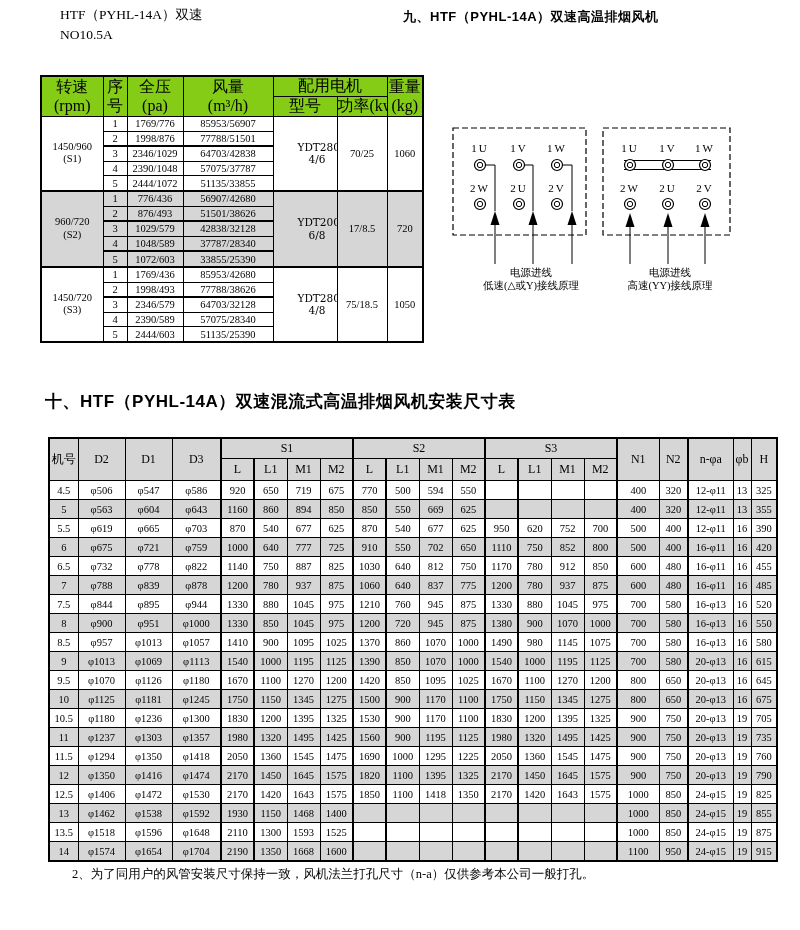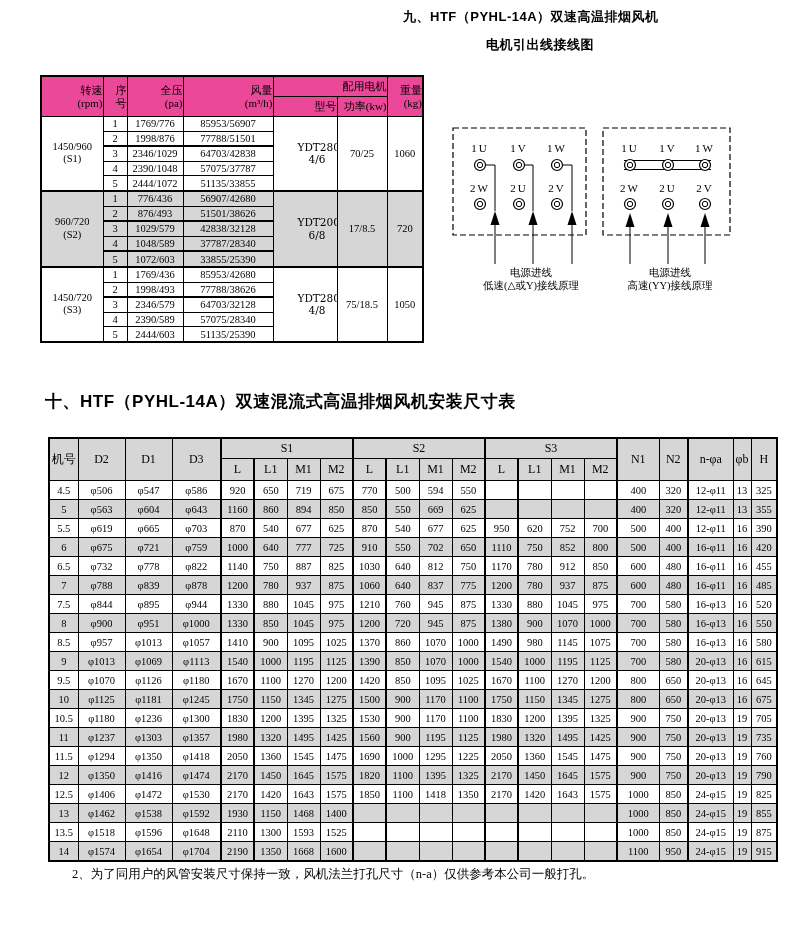--- a/index.html
+++ b/index.html
@@ -12,21 +12,21 @@
           font-family:"Liberation Sans","DejaVu Sans",sans-serif;font-weight:bold;
           font-size:13px;letter-spacing:0.5px;}
   .title9 .l1{padding-left:3px;}
   .title9 .l2{padding-left:86px;margin-top:10px;}
 
   table{border-collapse:collapse;table-layout:fixed;}
   th,td{border:1px solid #000;text-align:center;padding:0;overflow:hidden;white-space:nowrap;}
 
   
   .perf{position:absolute;left:40px;top:75px;width:382px;border:2px solid #000;}
-  .perf th{background:#ec4899;font-weight:normal;font-size:11px;height:19px;line-height:1.15;text-align:right;}
+  .perf th{background:#84cc16;font-weight:normal;font-size:16px;height:19px;line-height:1.15;}
   .perf td{font-size:10.5px;height:13.6px;line-height:1.05;}
   .perf tr.g td{background:#d6d6d6;}
   .perf tr.st td{border-top:2px solid #000;}
   .perf td.hb{border-bottom:2px solid #000;}
   .perf td.two{line-height:1.2;}
   .motor{font-family:"DejaVu Serif",serif;padding-left:24px;}
 
   
   .wiring{position:absolute;left:447px;top:124px;}
   .dash{fill:none;stroke:#000;stroke-width:1.2;stroke-dasharray:6 3;}
@@ -54,24 +54,27 @@
   .tl{border-left:2px solid #000 !important;}
 
   .notes{position:absolute;left:38px;top:857px;font-size:12.5px;line-height:1.2;}
   .notes .n2{margin-left:34px;margin-top:10px;}
 </style>
 </head>
 <body>
 
 <div id="page">
 
+  <div class="doc-head">
+    <div>HTF（PYHL-14A）双速</div>
+    <div>NO10.5A</div>
+  </div>
 
   <div class="title9">
     <div class="l1">九、HTF（PYHL-14A）双速高温排烟风机</div>
-    <div class="l2">电机引出线接线图</div>
   </div>
 
   <table class="perf">
     <colgroup>
         <col style="width:62px">
         <col style="width:24px">
         <col style="width:56px">
         <col style="width:90px">
         <col style="width:64px">
         <col style="width:50px">

